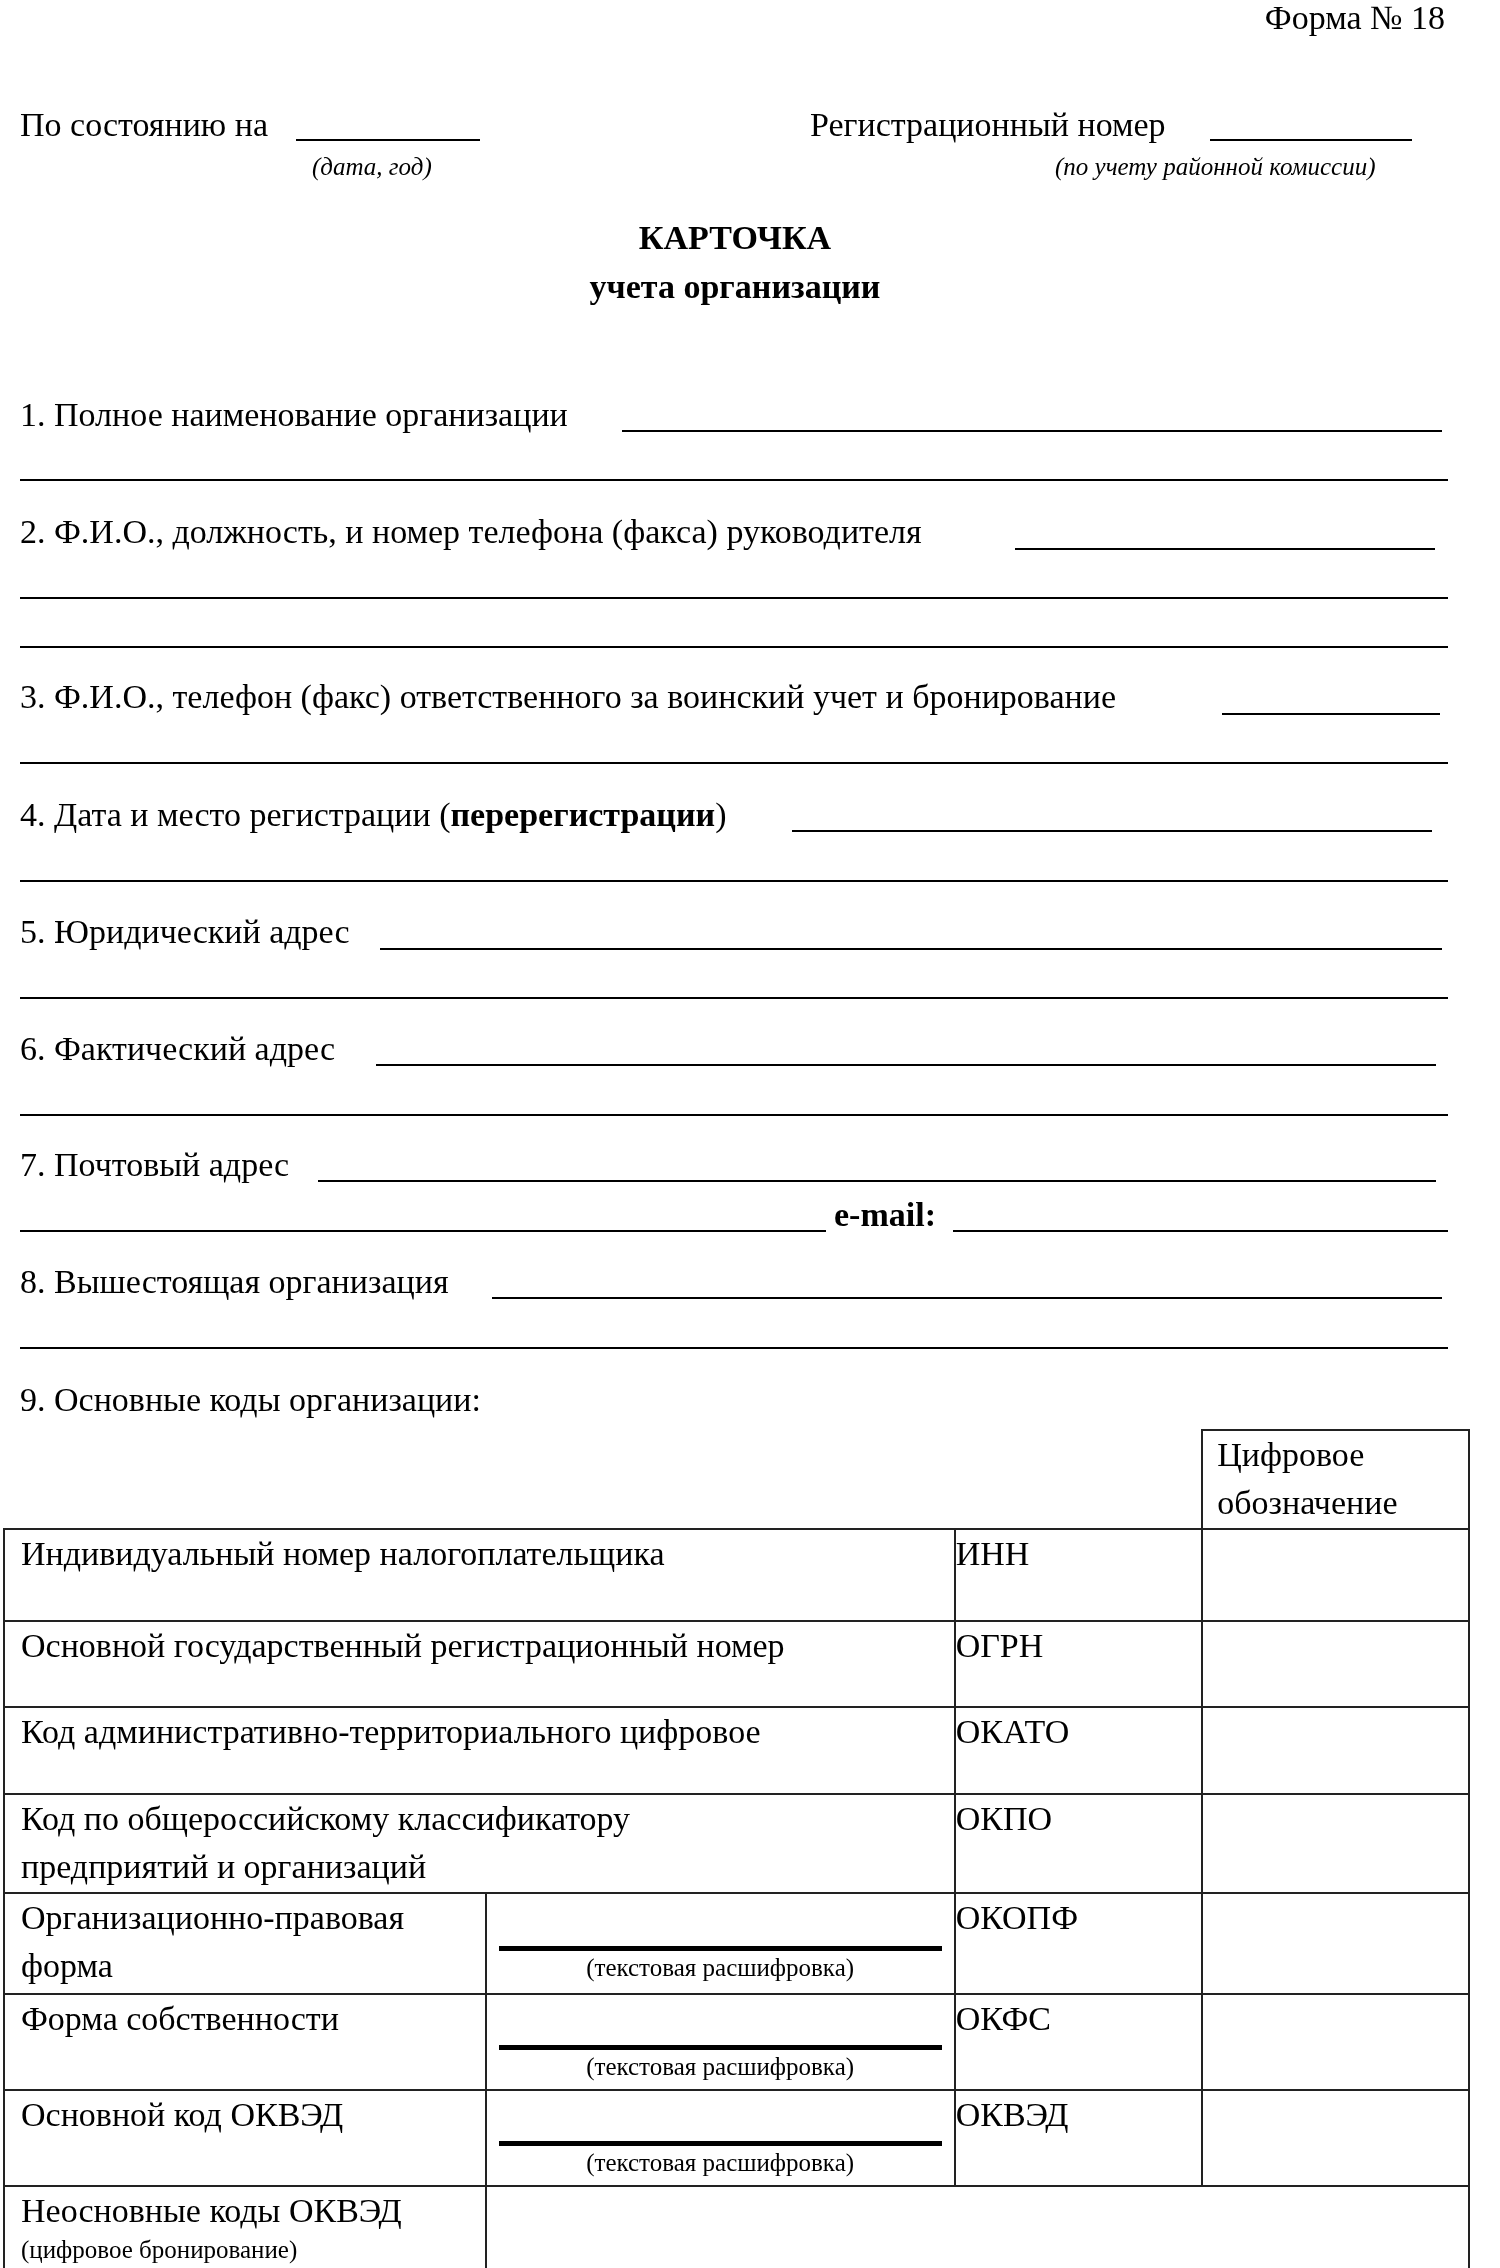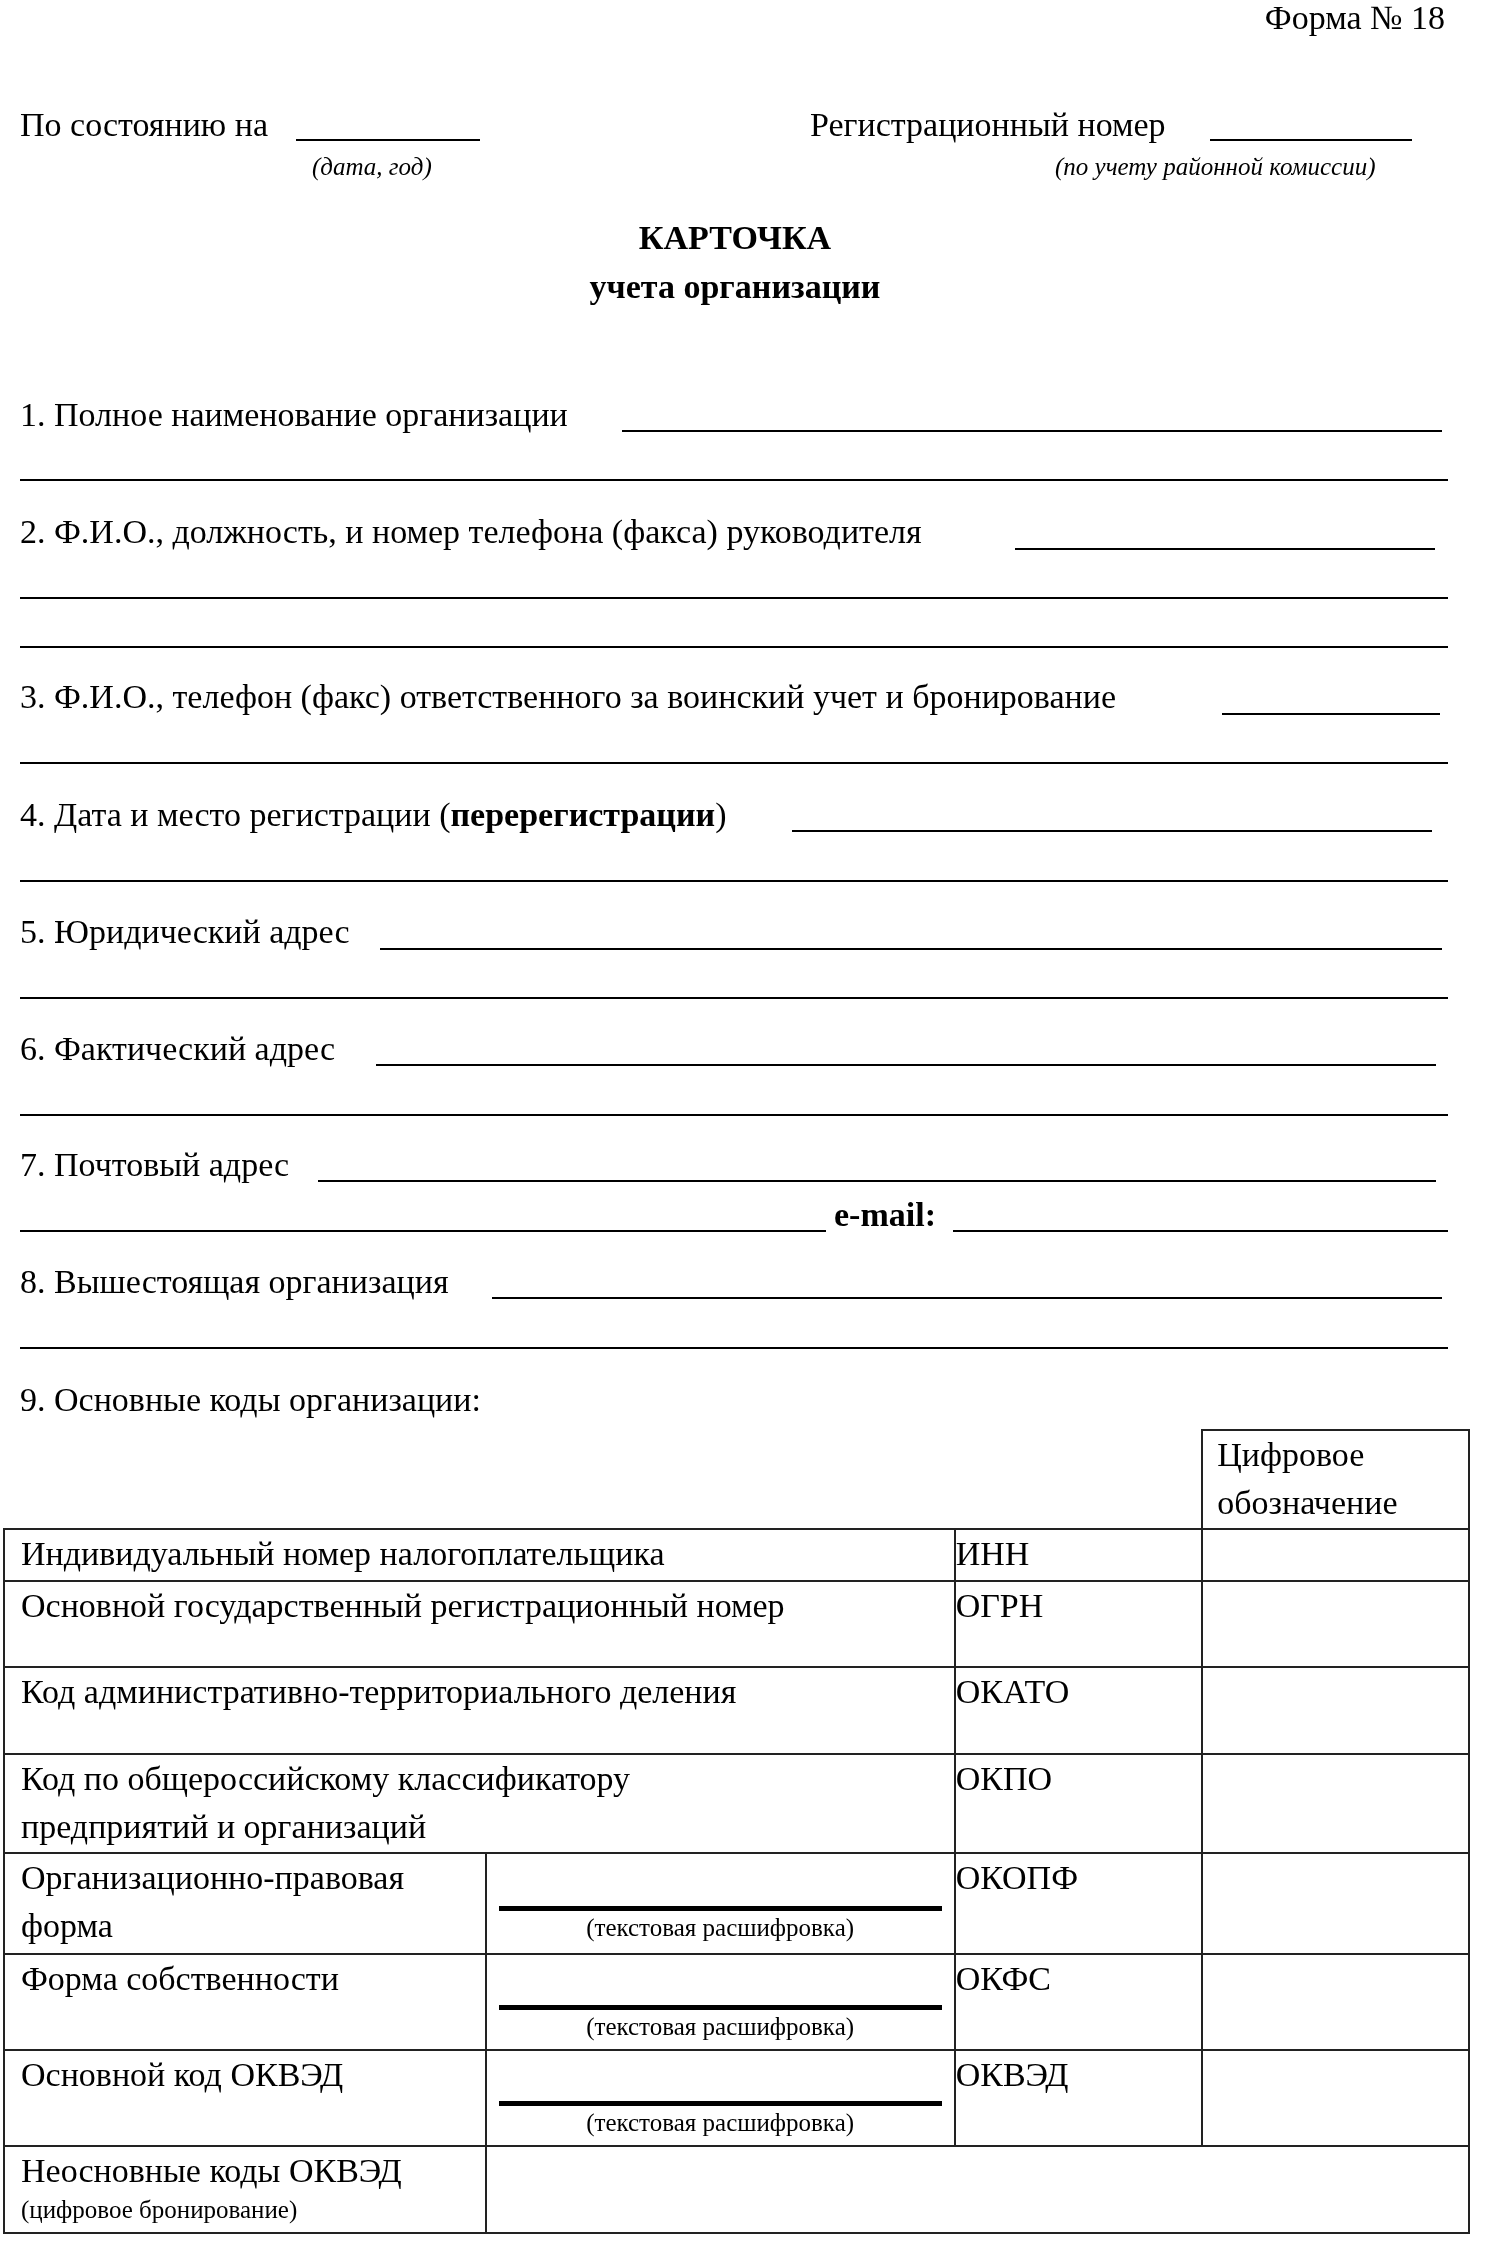--- a/index.html
+++ b/index.html
@@ -78,32 +78,32 @@
     <col style="width:482px">
       <col style="width:470px">
       <col style="width:248px">
       <col style="width:267px">
   </colgroup>
   <tbody>
       <tr style="height:99px;">
     <td class="noborder" colspan="3" style="border-left:none; border-top:none; border-right:2px solid #222;"></td>
     <td style="line-height:48px; padding-left:14px; white-space:normal;">Цифровое обозначение</td>
   </tr>
-  <tr style="height:52px;">
+  <tr style="height:92px;">
     <td colspan="2">Индивидуальный номер налогоплательщика</td>
     <td class="code">ИНН</td>
     <td></td>
   </tr>
   <tr style="height:86px;">
     <td colspan="2">Основной государственный регистрационный номер</td>
     <td class="code">ОГРН</td>
     <td></td>
   </tr>
   <tr style="height:87px;">
-    <td colspan="2">Код административно-территориального деления</td>
+    <td colspan="2">Код административно-территориального цифровое</td>
     <td class="code">ОКАТО</td>
     <td></td>
   </tr>
   <tr style="height:99px;">
     <td colspan="2" style="white-space:normal; padding-right:300px;">Код по общероссийскому классификатору предприятий и организаций</td>
     <td class="code">ОКПО</td>
     <td></td>
   </tr>
   <tr style="height:99px;">
     <td style="white-space:normal;">Организационно-правовая форма</td>

